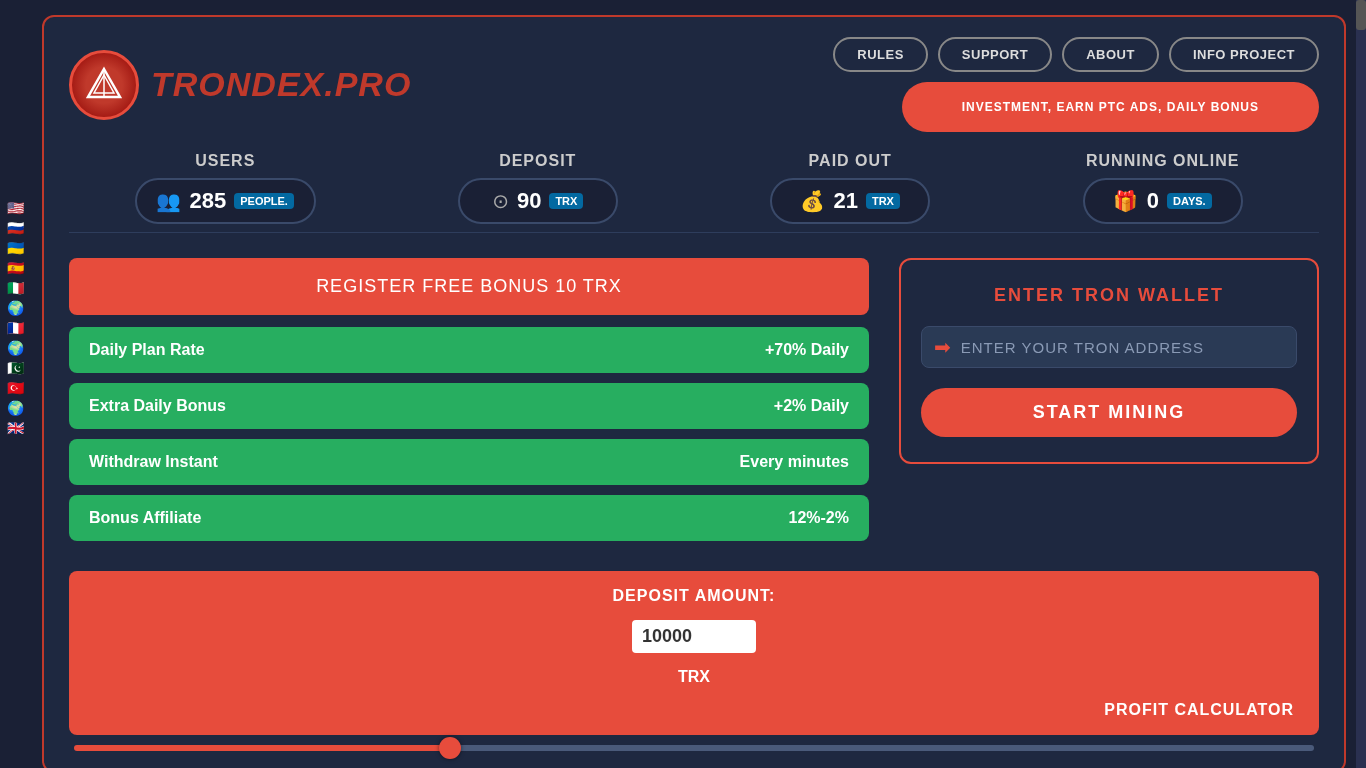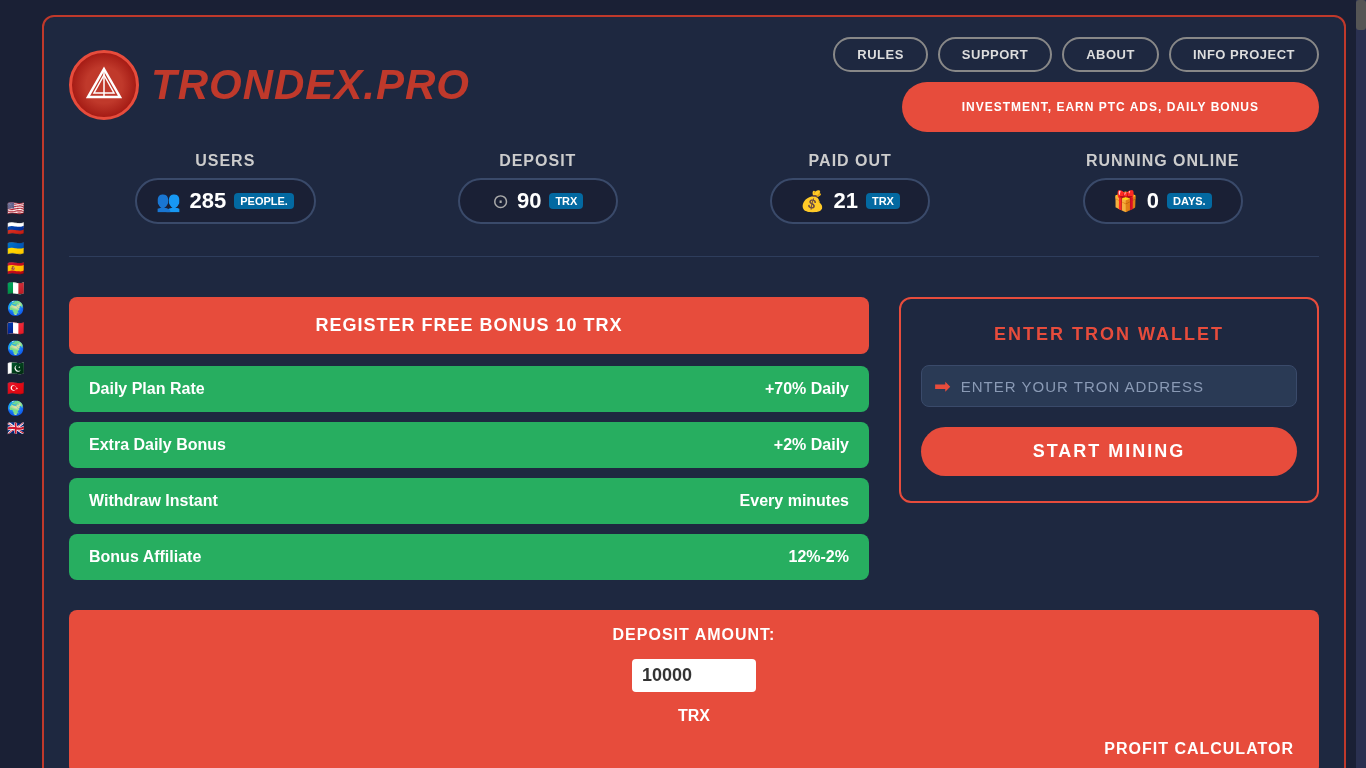--- a/index.html
+++ b/index.html
@@ -87,21 +87,21 @@
       border: 3px solid #e74c3c;
       display: flex;
       align-items: center;
       justify-content: center;
     }
     .logo-icon svg {
       width: 40px;
       height: 40px;
     }
     .logo-text {
-      font-size: 42px;
+      font-size: 34px;
       font-weight: 900;
       color: #c0392b;
       letter-spacing: 1px;
       font-style: italic;
     }
 
     .nav-area {
       display: flex;
       flex-direction: column;
       align-items: flex-end;
@@ -133,22 +133,22 @@
       font-weight: bold;
       cursor: pointer;
       letter-spacing: 1px;
       white-space: nowrap;
     }
 
     
     .stats-row {
       display: flex;
       justify-content: flex-start;
-      margin-bottom: 40px;
-      padding-bottom: 32px;
+      margin-bottom: 25px;
+      padding-bottom: 8px;
       border-bottom: 1px solid #2e3d5c;
     }
     .stat-col {
       text-align: center;
       flex: 1;
     }
     .stat-label {
       color: #ccc;
       font-size: 16px;
       font-weight: bold;
@@ -195,21 +195,21 @@
       flex: 1;
     }
     .register-btn {
       background: #e74c3c;
       border: none;
       border-radius: 8px;
       color: #fff;
       width: 100%;
       padding: 18px;
       font-size: 18px;
-      font-weight: bold;
+      font-weight: normal;
       cursor: pointer;
       letter-spacing: 1px;
       margin-bottom: 12px;
     }
     .feature-row {
       background: #27ae60;
       border-radius: 8px;
       padding: 14px 20px;
       display: flex;
       justify-content: space-between;

